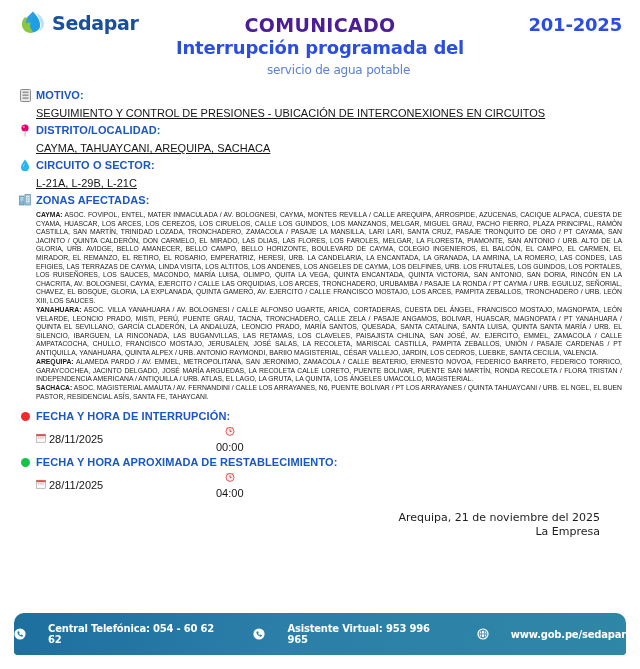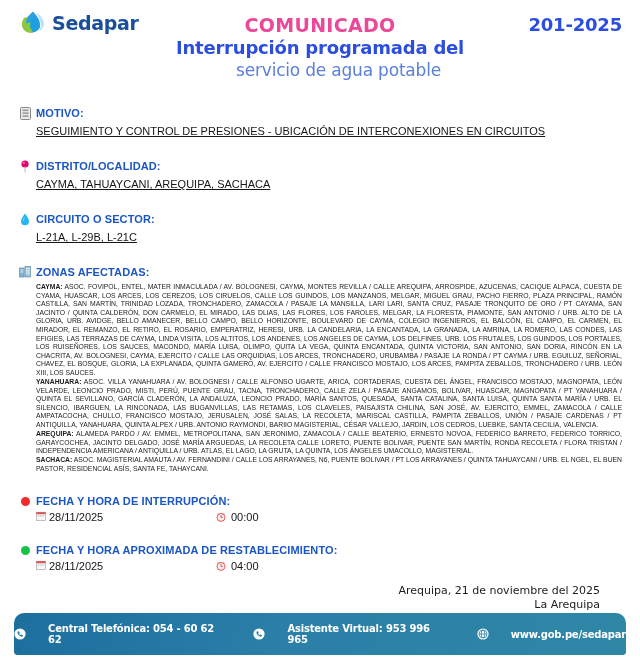--- a/index.html
+++ b/index.html
@@ -50,36 +50,36 @@
     letter-spacing: -0.3px;
   }
   .head-center {
     text-align: center;
     width: 100%;
   }
   .comunicado {
     font-family: "DejaVu Sans", sans-serif;
     font-size: 19px;
     font-weight: bold;
-    color: #ec4899;
+    color: #4c1d95;
     letter-spacing: 0.3px;
     line-height: 22px;
     margin-top: 8px;
   }
   .title-main {
     font-family: "DejaVu Sans", sans-serif;
     font-size: 18px;
     font-weight: bold;
     color: #2b4ee0;
     line-height: 23px;
     letter-spacing: -0.2px;
   }
   .title-sub {
     font-family: "DejaVu Sans", sans-serif;
-    font-size: 17px;
+    font-size: 12px;
     font-weight: normal;
     color: #5a7fd8;
     line-height: 22px;
     letter-spacing: -0.2px;
     padding-left: 37px;
   }
   .comnum {
     position: absolute;
     right: 18px;
     top: 14px;
@@ -91,21 +91,21 @@
     margin-left: 15px;
   }
 
   
   .content {
     padding: 0 14px 0 14px;
   }
   .row {
     display: flex;
     align-items: flex-start;
-    margin-top: 20px;
+    margin-top: 2px;
   }
   .ico {
     width: 22px;
     min-width: 22px;
     text-align: center;
     padding-top: 1px;
     font-size: 12px;
     line-height: 13px;
   }
   .lbl {
@@ -161,21 +161,21 @@
   .date-line {
     display: flex;
     align-items: center;
     margin-left: 22px;
     margin-top: 2px;
     font-family: "Liberation Sans", sans-serif;
     font-size: 11px;
     color: #161616;
   }
   .date-val { width: 180px; display:flex; align-items:flex-start; gap:4px;}
-  .time-val { display:flex; align-items:center; gap:5px;}
+  .time-val { display:flex; align-items:center; gap:5px;flex-direction:column;}
   .cal-icon {
     display:inline-block;
     width: 9px; height: 9px;
     position: relative;
   }
   .clock-icon {
     display:inline-block;
     width: 10px; height: 10px;
   }
   .sign {
@@ -372,21 +372,21 @@
               <path d="M5 3.2 V5.4 H6.6" stroke="#c03434" stroke-width="0.8" fill="none"></path>
             </svg>
           </span>
           <span>04:00</span>
         </span>
       </div>
     </div>
 
     <div class="sign">
       <div>Arequipa, 21 de noviembre del 2025</div>
-      <div>La Arequipa</div>
+      <div>La Empresa</div>
     </div>
   </div>
 
   <div class="footer-strip"></div>
   <div class="footer">
     <div class="fitem">
       <span class="fico">
         <svg width="12" height="12" viewBox="0 0 12 12">
           <circle cx="6" cy="6" r="5.6" fill="#ffffff"></circle>
           <path d="M4.1 3.3 c0.5 -0.4 1 0 1.2 0.5 l0.35 0.8 c0.1 0.25 0.03 0.5 -0.2 0.66 l-0.4 0.3 c0.3 0.7 0.9 1.3 1.6 1.6 l0.3 -0.4 c0.16 -0.23 0.42 -0.3 0.66 -0.2 l0.8 0.35 c0.5 0.2 0.9 0.7 0.5 1.2 c-0.5 0.7 -1.5 0.8 -2.6 0.2 C4.9 7.6 3.8 6.3 3.5 5.1 c-0.2 -0.7 0 -1.4 0.6 -1.8 z" fill="#2b7fa8"></path>

